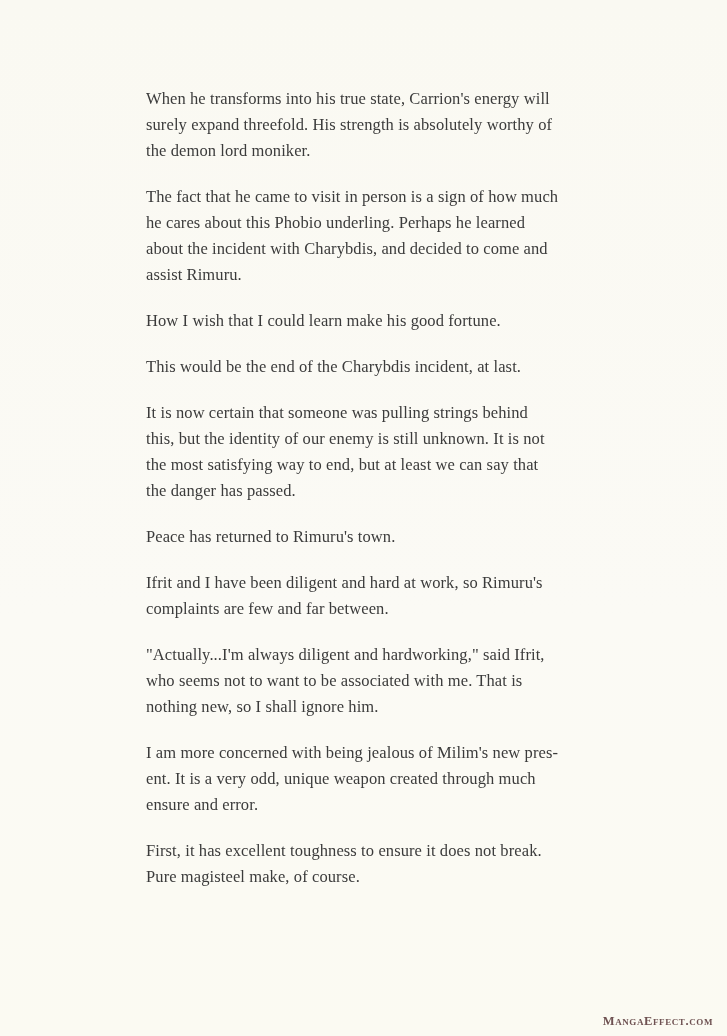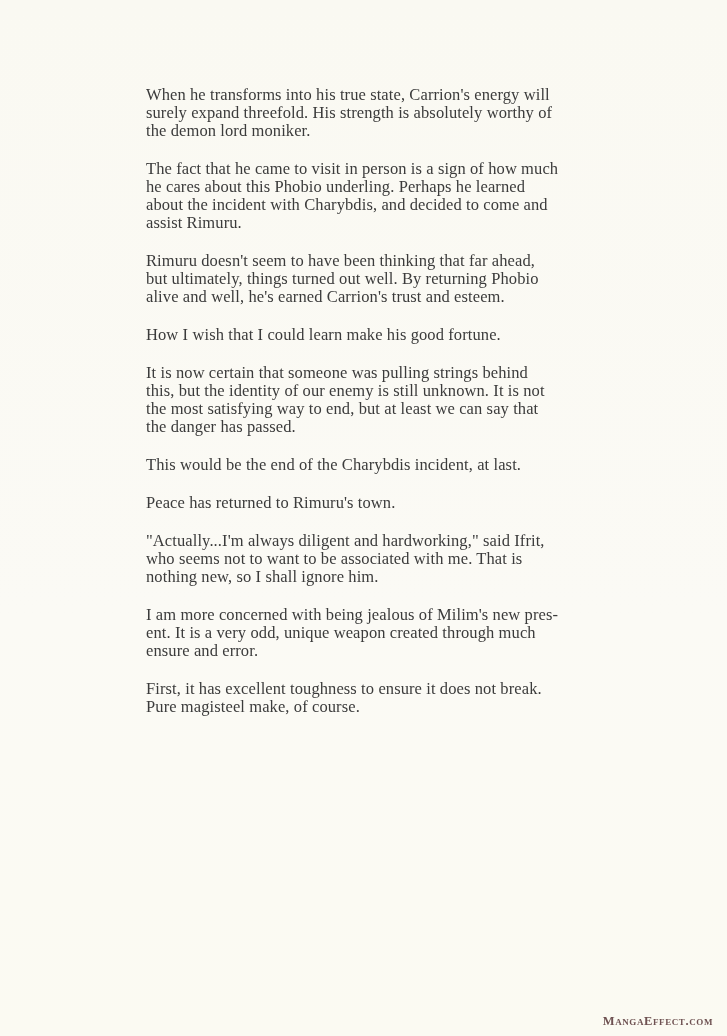--- a/index.html
+++ b/index.html
@@ -19,21 +19,21 @@
     inset: 0;
     background: linear-gradient(180deg, #faf9f2 0%, #fbfaf5 60%, #fbfaf2 100%);
   }
   .text-block {
     position: absolute;
     left: 146px;
     top: 86px;
     width: 560px;
     color: #3b3b3b;
     font-size: 16.5px;
-    line-height: 18px;
+    line-height: 26px;
   }
   .para {
     white-space: pre-line;
     margin: 0 0 20px 0;
     letter-spacing: 0.1px;
   }
   .watermark {
     position: absolute;
     right: 14px;
     bottom: 7px;
@@ -50,30 +50,29 @@
 
 <div class="page">
   <div class="text-block">
     <p class="para">When he transforms into his true state, Carrion's energy will
 surely expand threefold. His strength is absolutely worthy of
 the demon lord moniker.</p>
     <p class="para">The fact that he came to visit in person is a sign of how much
 he cares about this Phobio underling. Perhaps he learned
 about the incident with Charybdis, and decided to come and
 assist Rimuru.</p>
-    <p class="para">Rimuru doesn't seem to have been thinking that far ahead,
-but ultimately, things turned out well. By returning Phobio
-alive and well, he's earned Carrion's trust and esteem.</p>
     <p class="para">How I wish that I could learn make his good fortune.</p>
+    <p class="para">This would be the end of the Charybdis incident, at last.</p>
     <p class="para">It is now certain that someone was pulling strings behind
 this, but the identity of our enemy is still unknown. It is not
 the most satisfying way to end, but at least we can say that
 the danger has passed.</p>
-    <p class="para">This would be the end of the Charybdis incident, at last.</p>
     <p class="para">Peace has returned to Rimuru's town.</p>
+    <p class="para">Ifrit and I have been diligent and hard at work, so Rimuru's
+complaints are few and far between.</p>
     <p class="para">"Actually...I'm always diligent and hardworking," said Ifrit,
 who seems not to want to be associated with me. That is
 nothing new, so I shall ignore him.</p>
     <p class="para">I am more concerned with being jealous of Milim's new pres-
 ent. It is a very odd, unique weapon created through much
 ensure and error.</p>
     <p class="para">First, it has excellent toughness to ensure it does not break.
 Pure magisteel make, of course.</p>
   </div>
   <div class="watermark">MangaEffect.com</div>

